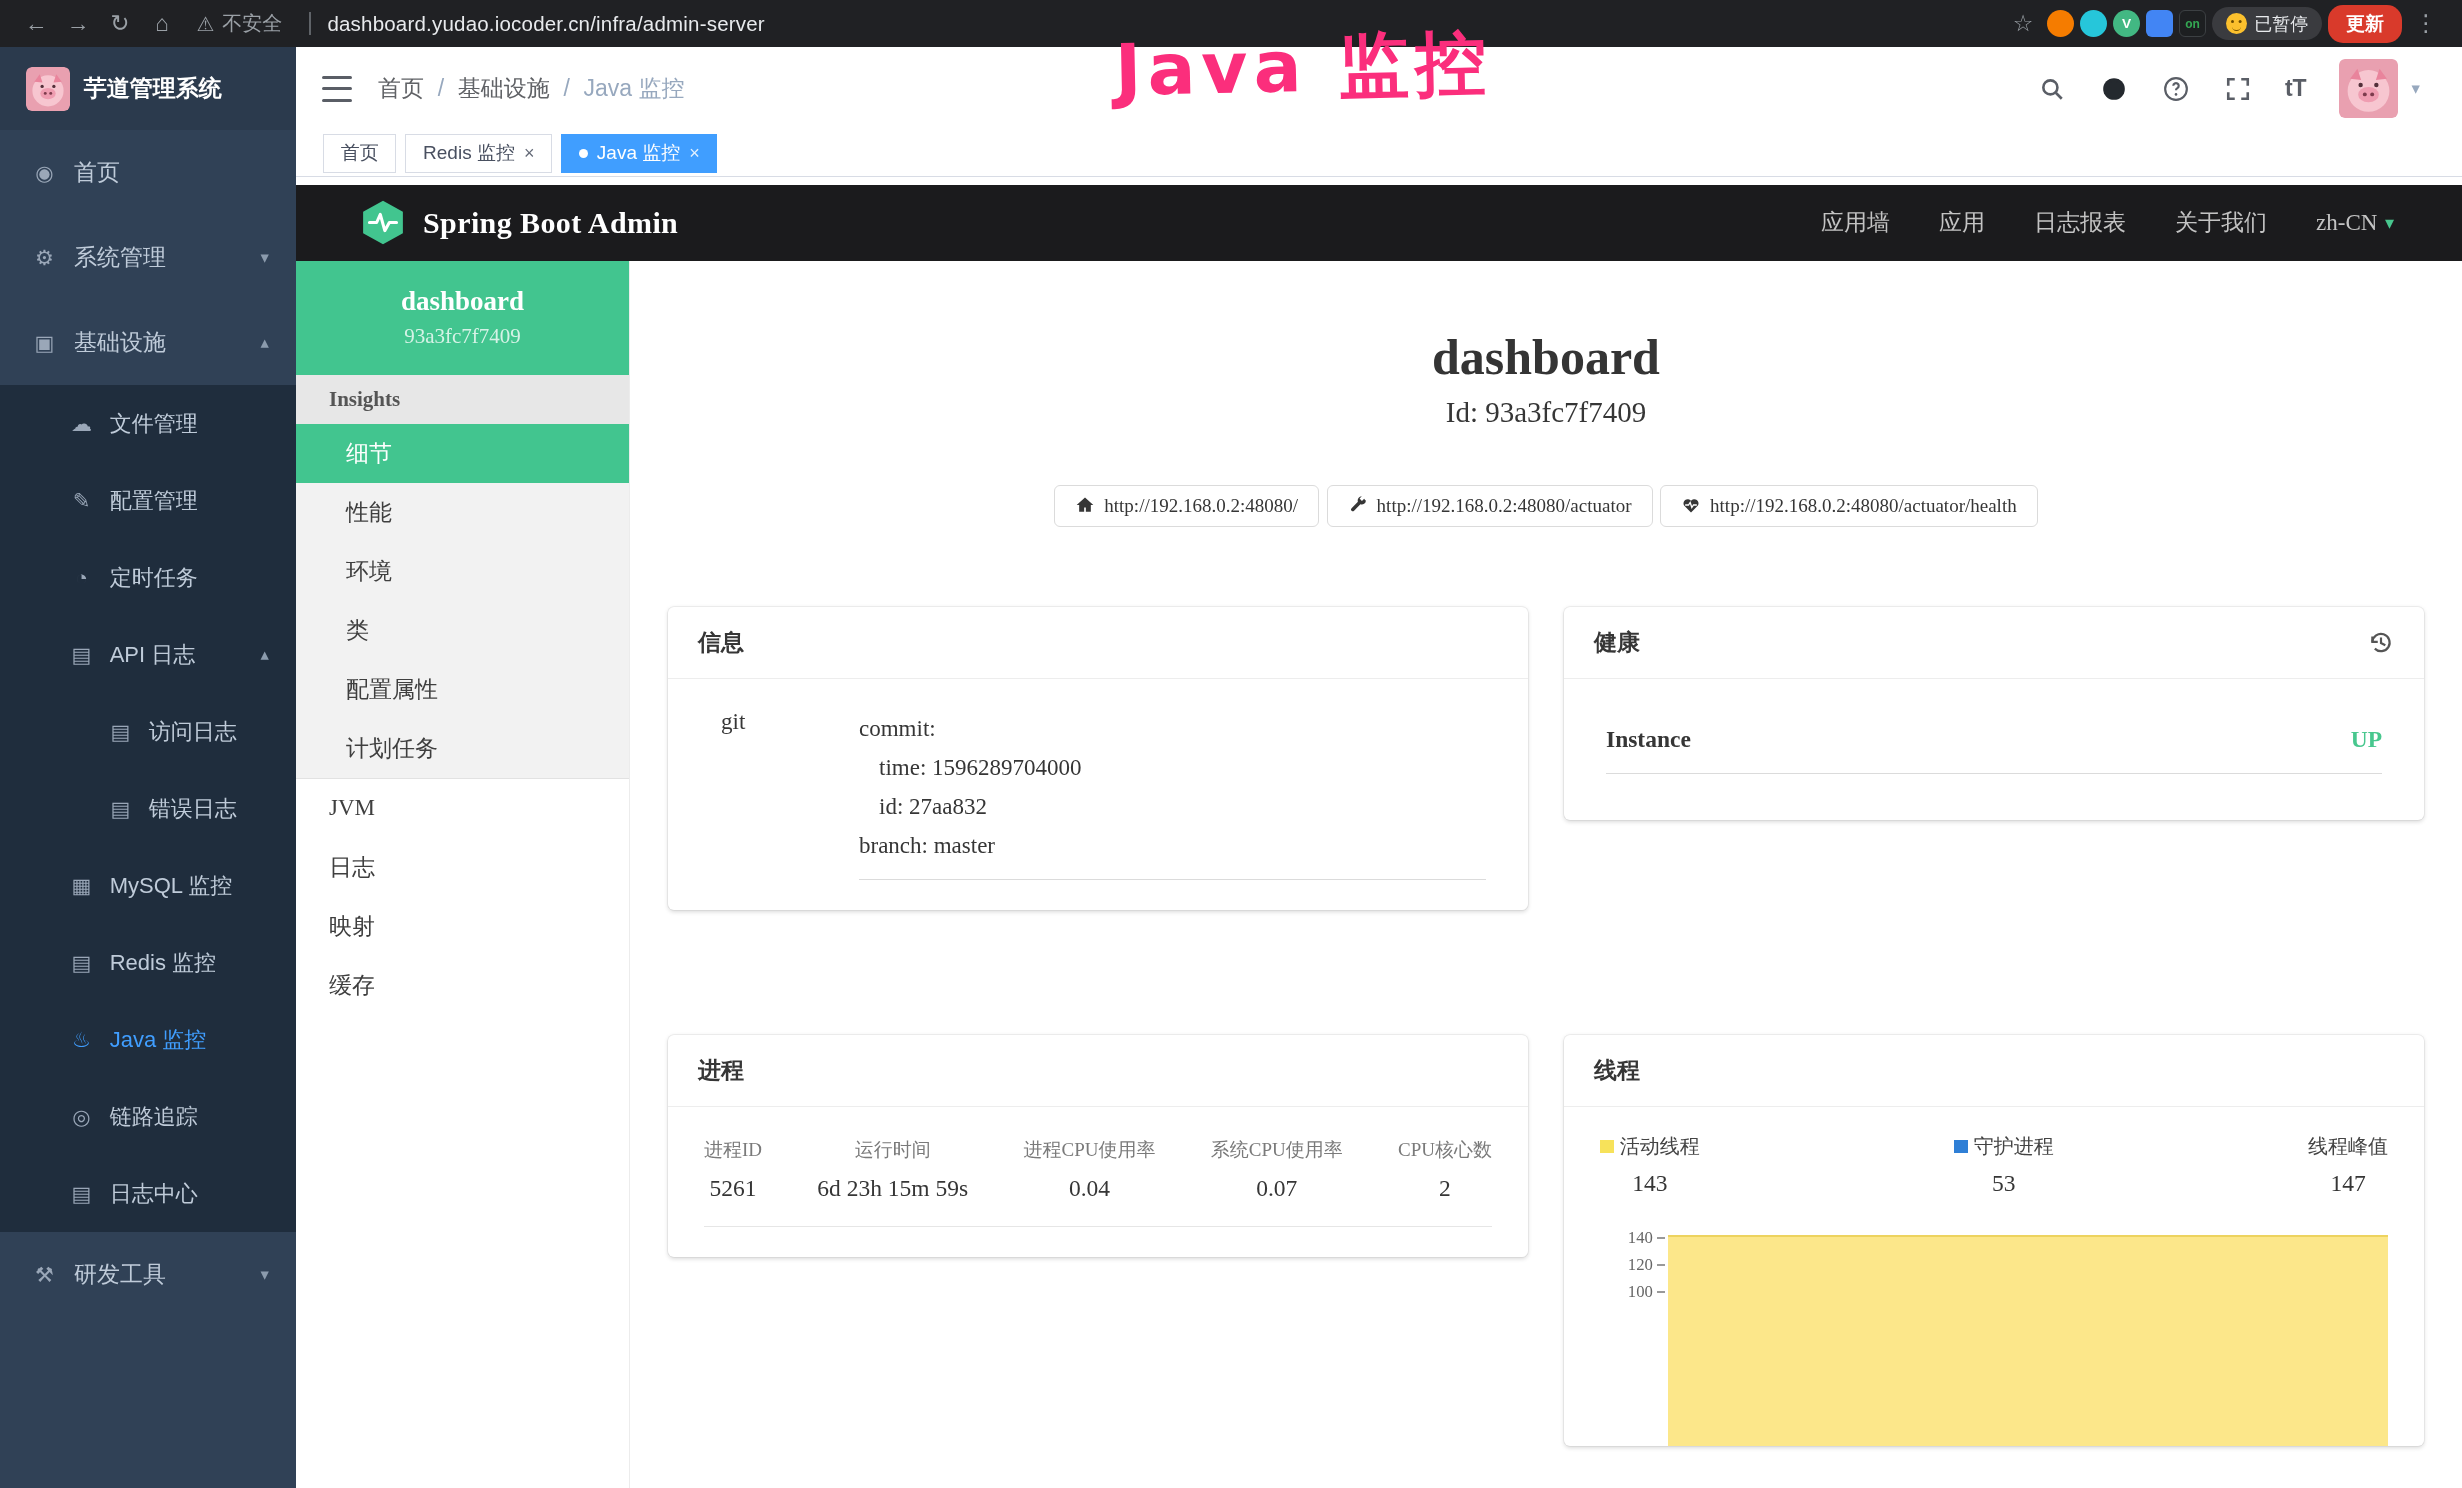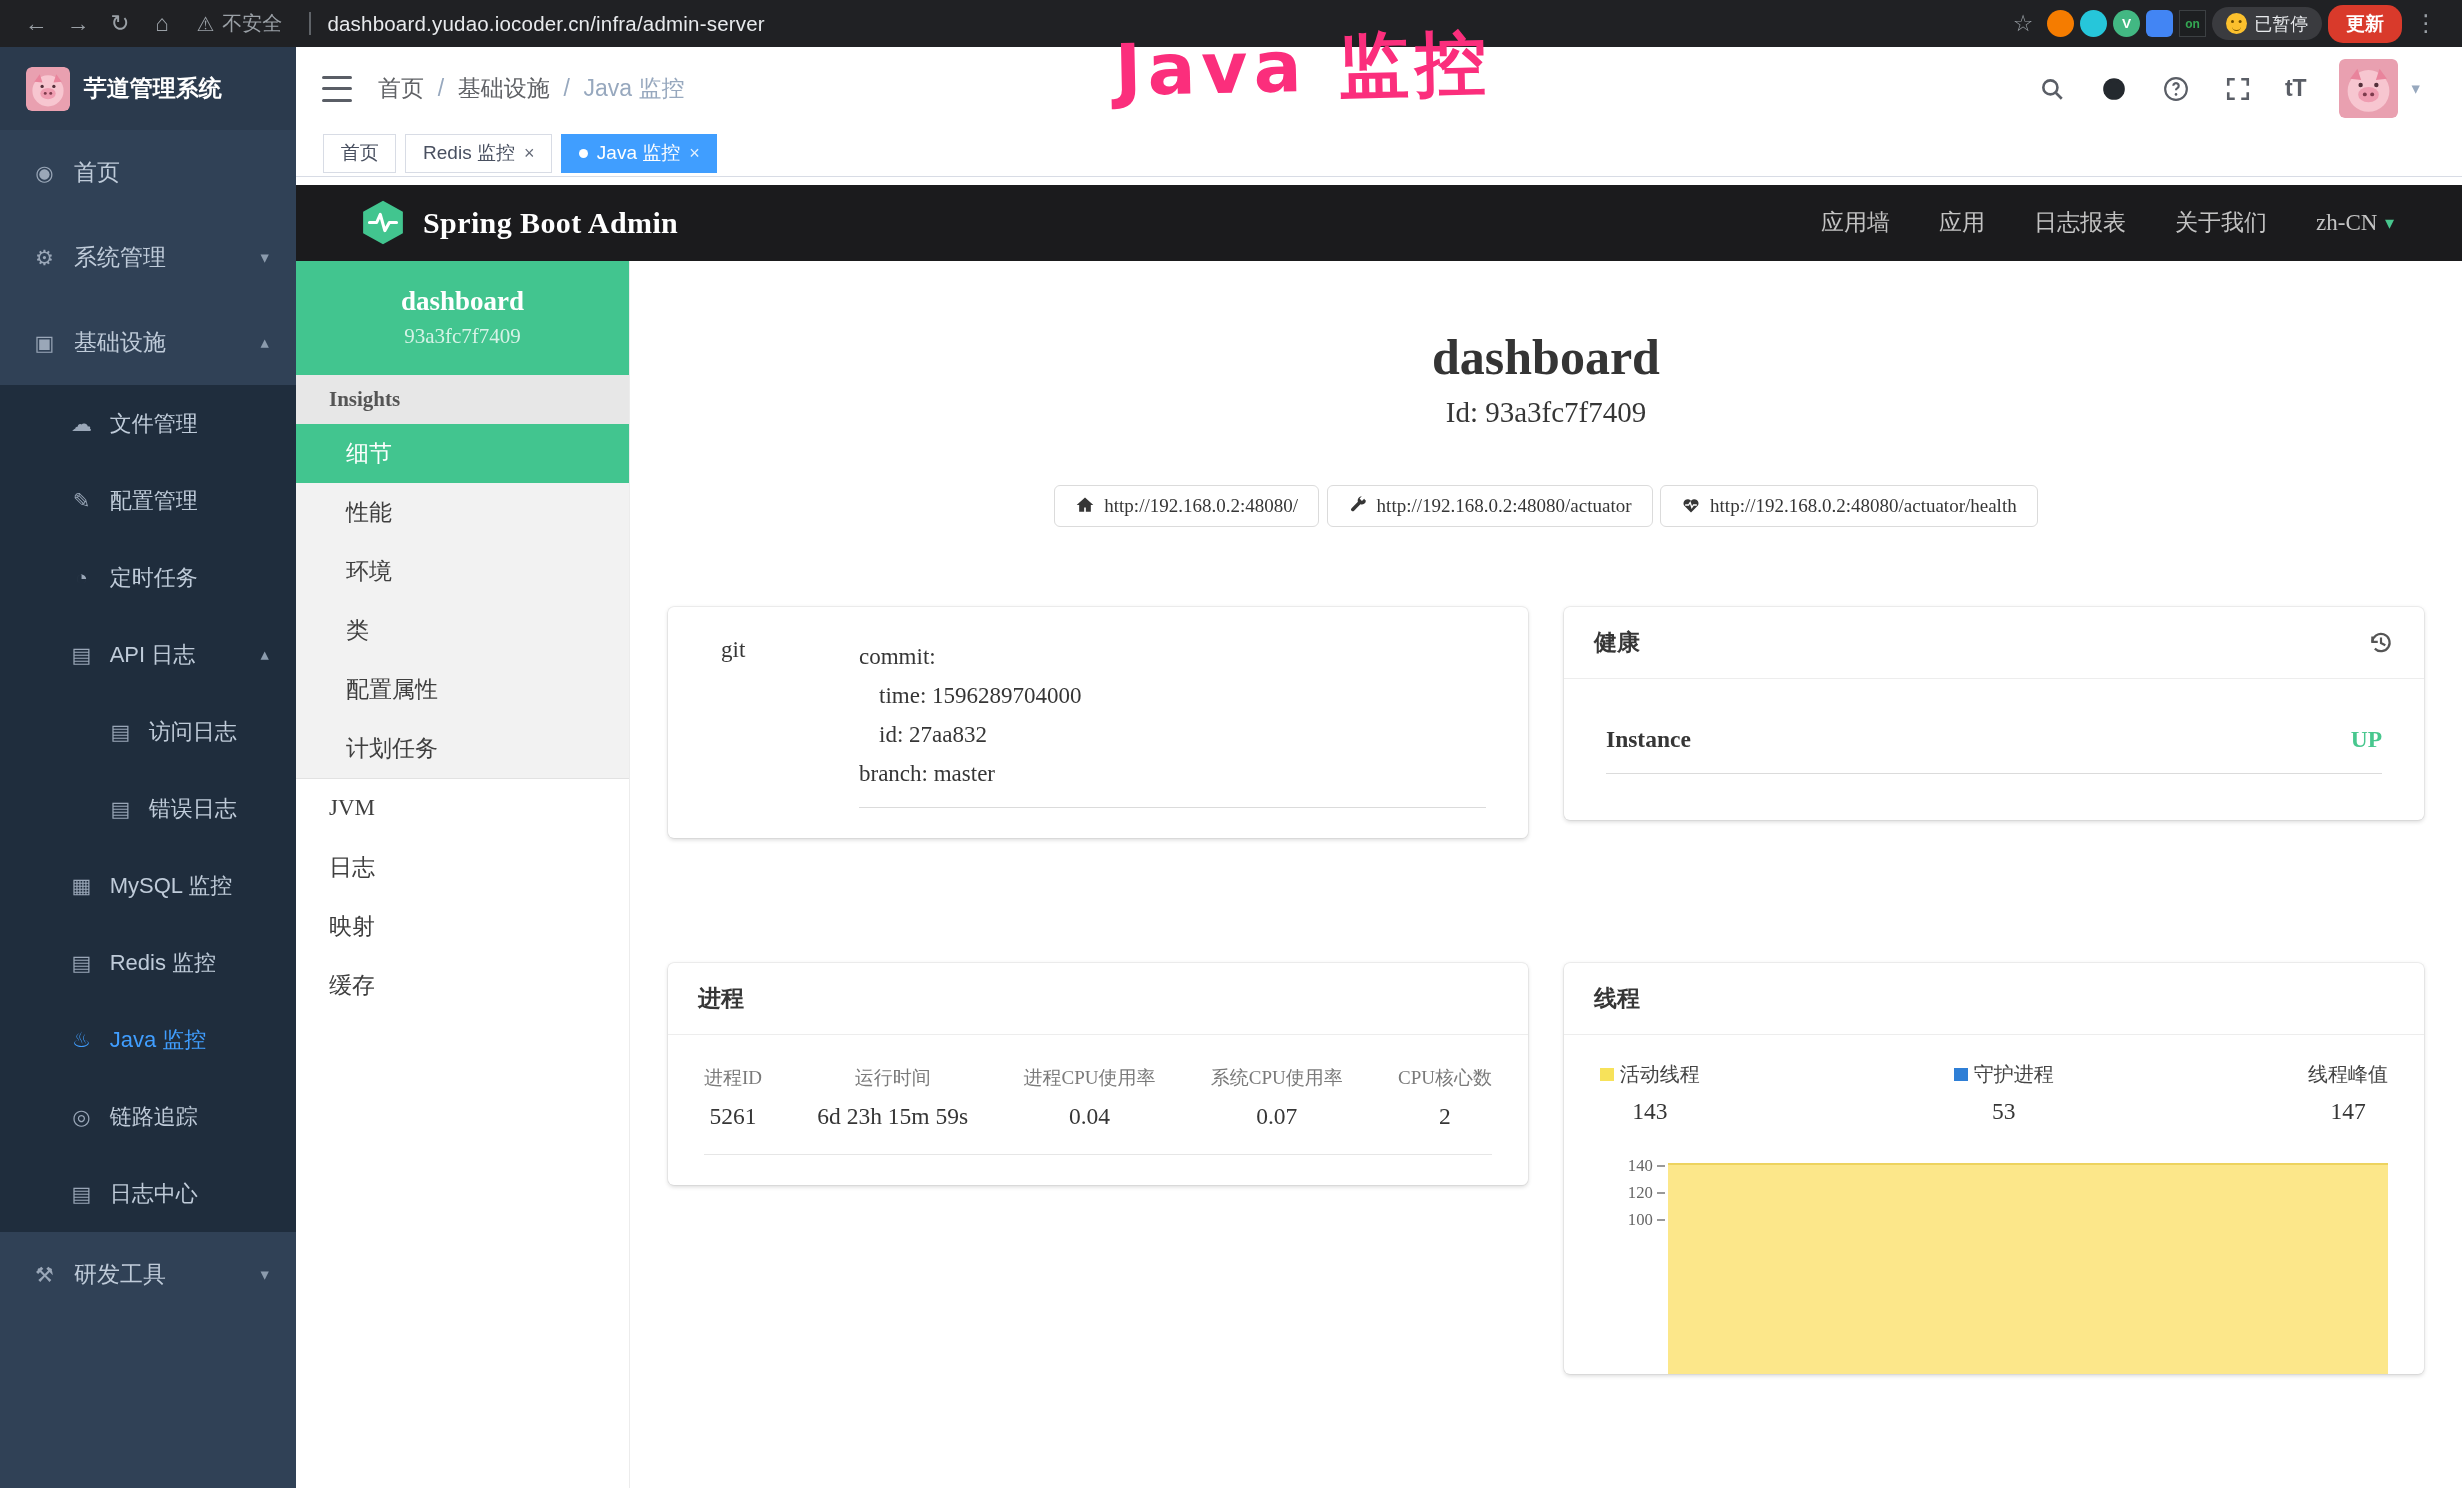--- a/index.html
+++ b/index.html
@@ -10,21 +10,21 @@
   .browser-bar{height:47px;background:#202124;display:flex;align-items:center;padding:0 18px;gap:6px;}
   .bi{color:#9aa0a6;font-size:23px;width:36px;text-align:center;cursor:pointer;flex:0 0 auto;}
   .site-info{display:flex;align-items:center;gap:7.6px;color:#9aa0a6;font-size:20px;padding:0 10.6px;}
   .warn{color:#9aa0a6;font-size:20px;}
   .divider{width:1.5px;height:23px;background:#5f6368;margin:0 10.6px;}
   .url{color:#e8eaed;font-size:20.5px;letter-spacing:0.2px;}
   .spacer{flex:1;}
   .ext{width:27px;height:27px;border-radius:50%;flex:0 0 auto;display:flex;align-items:center;justify-content:center;font-size:13.7px;font-weight:bold;color:#fff;}
   .ext.orange{background:#f57c00;} .ext.teal{background:#26c6da;} .ext.greenv{background:#42b883;}
   .ext.grid{border-radius:6px;background:#4285f4;} 
-  .ext.onchip{border-radius:0;background:#1d1f21;border:0.8px solid #3c4043;color:#34a853;font-size:12px;}
+  .ext.onchip{border-radius:6px;background:#1d1f21;border:0.8px solid #3c4043;color:#34a853;font-size:12px;}
   .pill{display:flex;align-items:center;gap:7.6px;background:#3a3b3f;border-radius:16.7px;padding:4.6px 13.7px;color:#e8eaed;font-size:18px;flex:0 0 auto;}
   .smiley{width:21px;height:21px;border-radius:50%;background:#fbc02d;position:relative;}
   .smiley:before{content:"";position:absolute;left:5.3px;top:6.8px;width:3px;height:3px;border-radius:50%;background:#6d4c00;box-shadow:7.6px 0 0 #6d4c00;}
   .smiley:after{content:"";position:absolute;left:6px;top:13px;width:9px;height:3.8px;border-bottom:1.5px solid #6d4c00;border-radius:0 0 7.6px 7.6px;}
   .update-btn{background:#d93a2b;color:#fff;border-radius:15px;padding:6px 18px;font-size:19px;font-weight:bold;flex:0 0 auto;cursor:pointer;}
   .star{font-size:23px;color:#9aa0a6;}
 
   
   .shell{position:absolute;top:47px;left:0;right:0;bottom:0;display:flex;}
 
@@ -404,20 +404,23 @@
                 </svg>
               <span>http://192.168.0.2:48080/actuator/health</span>
             </span>
           </div>
 
           <div class="cards-wrap">
 
             <div class="cards-row">
               <div class="ccol">
                 <div class="card">
+                  <div class="card-head">
+                    <span class="card-title">信息</span>
+                  </div>
                   <div class="info-body">
                     <span class="info-key">git</span>
                     <span class="info-val">
                       <div>commit:</div>
                       <div class="indent">time: 1596289704000</div>
                       <div class="indent">id: 27aa832</div>
                       <div>branch: master</div>
                     </span>
                   </div>
                 </div>

